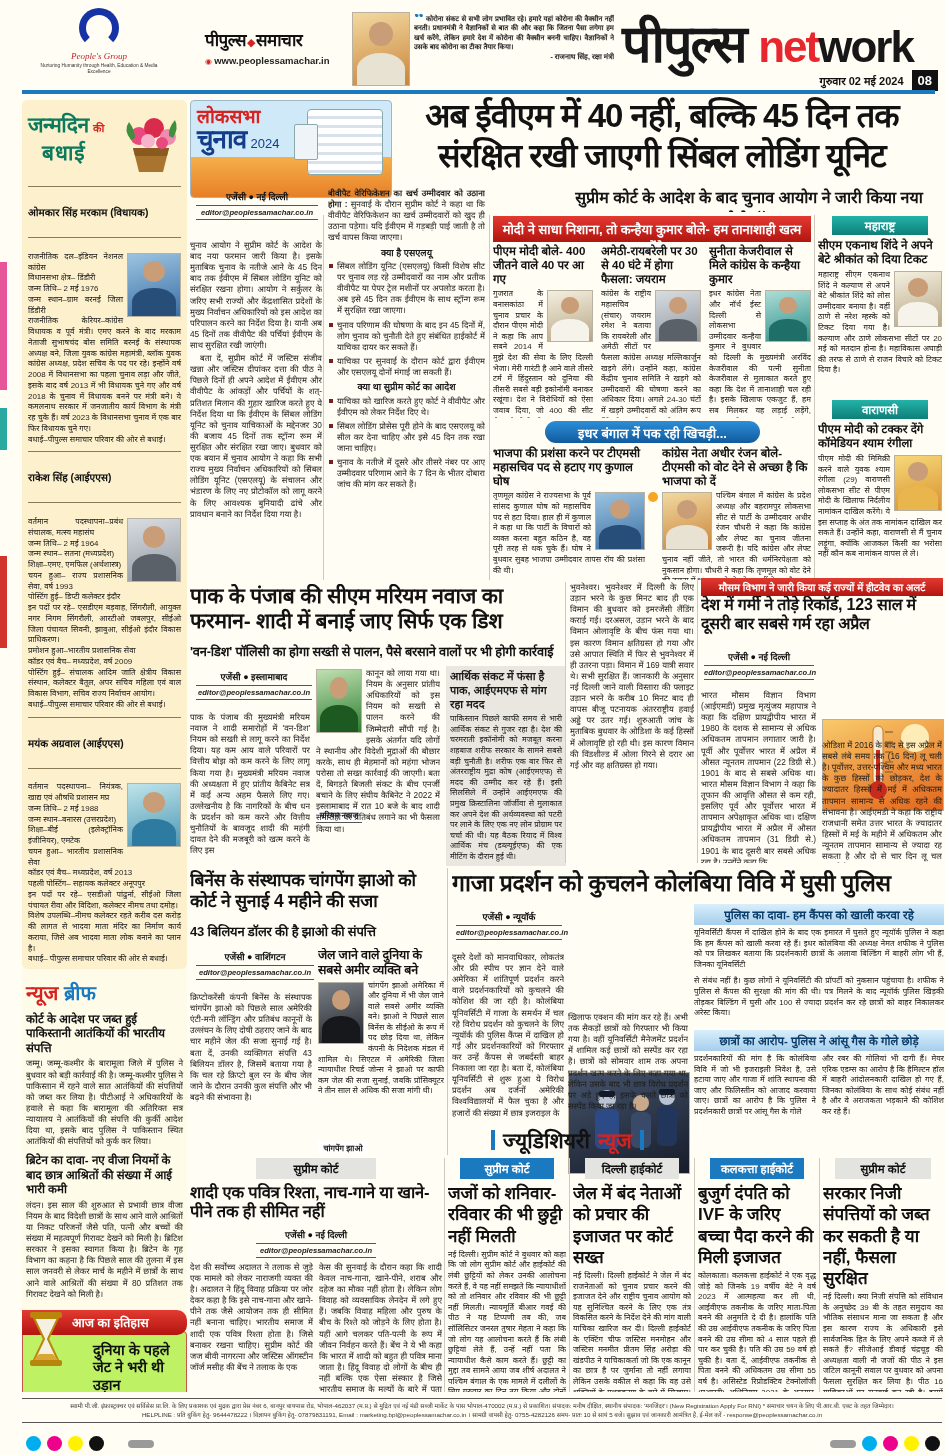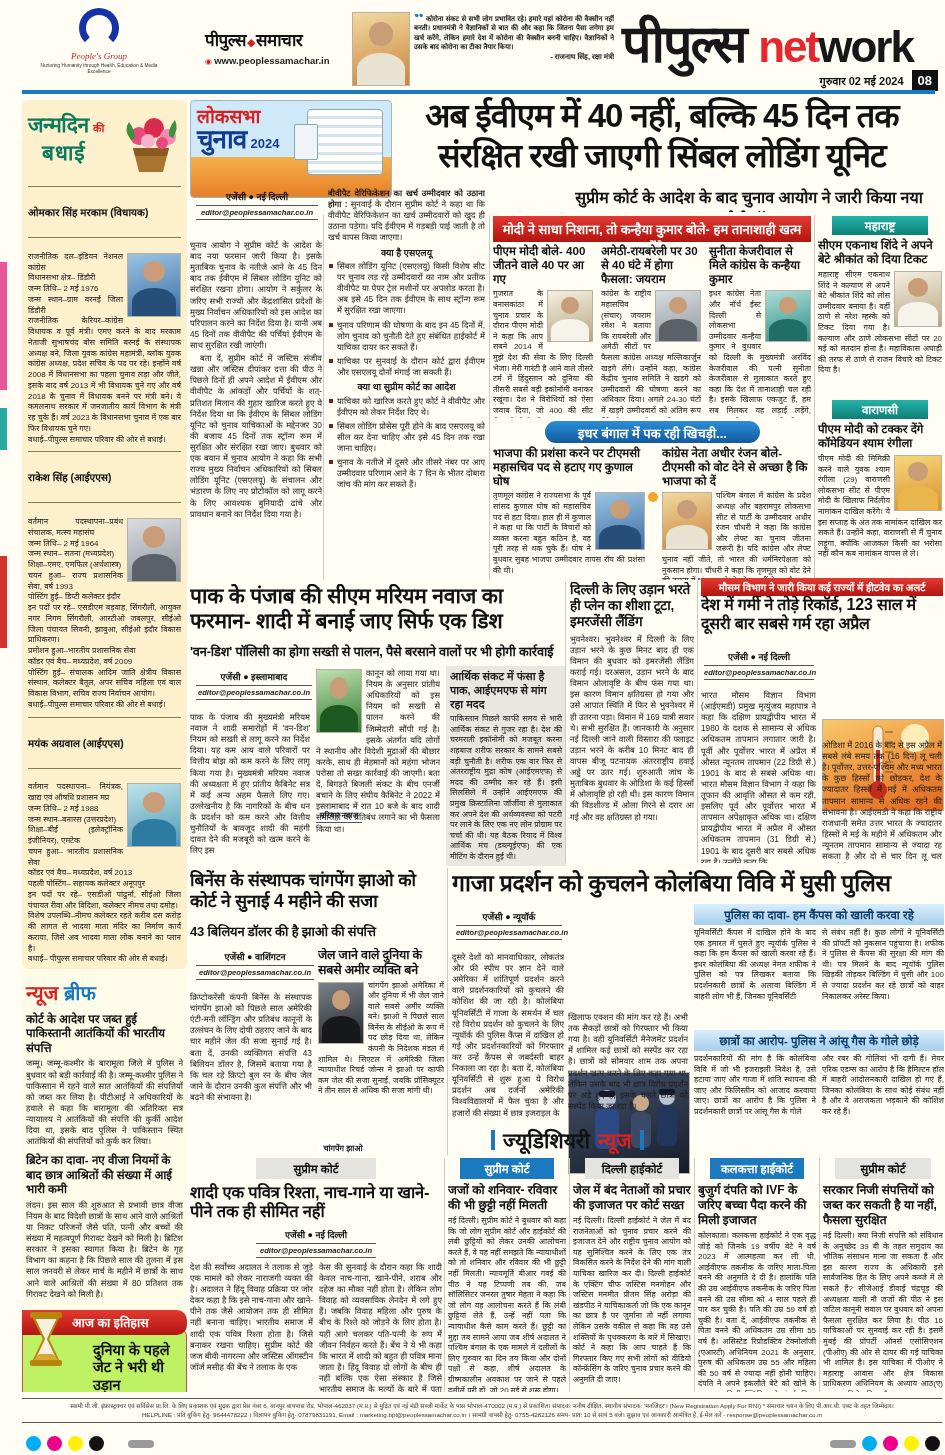--- a/index.html
+++ b/index.html
@@ -68,21 +68,21 @@
   .hist-hl{font-size:14.5px;font-weight:bold;line-height:1.2;color:#111;margin:2px 0 4px 46px;}
   .dropcap{float:left;font-size:22px;font-weight:bold;color:#d7231f;line-height:0.9;padding:2px 3px 0 0;}
   .hist-sub{font-size:11.5px;font-weight:bold;text-align:center;border-top:1px solid #999;border-bottom:1px solid #999;padding:3px 0;margin:5px 0;}
   .ev{font-size:8px;line-height:1.35;text-align:justify;margin-bottom:2px;}
   .ev b{font-size:9.5px;}
   .hglass{position:absolute;left:4px;top:2px;z-index:3;}
   
   .elogo{background:linear-gradient(180deg,#cfe9f8 58%,#f5b04a 58%,#e77f27);border:1px solid #9db7c6;border-radius:4px;}
   .elx1{font-size:19px;font-weight:bold;color:#d7231f;line-height:1;}
   .elx2{font-size:26px;font-weight:bold;color:#123d8c;line-height:1;letter-spacing:-1px;}
-  .elx3{font-size:13px;font-weight:bold;color:#123d8c;}
+  .elx3{font-size:13px;font-weight:normal;color:#123d8c;}
   .evm{position:absolute;right:8px;top:8px;width:74px;height:64px;background:#fff;border:1px solid #8aa;
        border-radius:4px;background-image:repeating-linear-gradient(180deg,#fff 0 6px,#d8e2ea 6px 9px);}
   .evm::after{content:"";position:absolute;left:-14px;top:14px;width:22px;height:34px;background:#eef4f8;border:1px solid #8aa;border-radius:2px;}
   .lead-hl{font-size:33px;text-align:center;letter-spacing:-1px;line-height:1.22;}
   .lead-sub{font-size:16px;font-weight:bold;text-align:center;color:#151515;}
   .runin{font-weight:bold;}
   .c2h{font-weight:bold;font-size:9.3px;text-align:center;margin:3px 0 2px 0;}
   .blt{position:relative;padding-left:9px;margin-bottom:3px;}
   .blt::before{content:"";position:absolute;left:1px;top:3px;width:4px;height:4px;background:#7a1f1f;}
   .red-banner{background:linear-gradient(180deg,#e23a31,#b31510);color:#fff;font-weight:bold;font-size:13px;text-align:center;padding:4px 0;}
@@ -95,21 +95,21 @@
   .lb-banner{background:linear-gradient(180deg,#d9eefb,#a6cfec);color:#0b3d6b;font-weight:bold;font-size:11.5px;text-align:center;padding:3px 16px;}
   .thermo{background:linear-gradient(160deg,#f9c96a,#e2661c);}
   .police{background:linear-gradient(160deg,#45536b,#161c29);}
   .jud-head{display:flex;align-items:center;gap:8px;}
   .jud-rule{width:4px;height:20px;background:#1b79c0;}
   .jud-t1{font-size:21px;font-weight:bold;color:#111;}
   .jud-t2{font-size:21px;font-weight:bold;color:#d7231f;}
   .badge{display:block;margin:0 auto 4px auto;width:80%;text-align:center;font-weight:bold;font-size:11.5px;padding:3px 0;}
   .badge-gray{background:#e3e3e0;color:#111;}
   .badge-blue{background:#1b79c0;color:#fff;}
-  .jhl{font-size:12px;font-weight:bold;line-height:1.25;color:#111;text-align:left;margin-bottom:3px;}
+  .jhl{font-size:17px;font-weight:bold;line-height:1.25;color:#111;text-align:left;margin-bottom:3px;}
   .twocol{display:flex;gap:6px;}
   .twocol>div{flex:1;}
   .footer{border-top:1px solid #555;border-bottom:1px solid #555;font-size:6.2px;color:#333;text-align:center;line-height:1.5;padding:2px 4px;}
   .marks{display:flex;gap:6px;align-items:center;}
   .dot{width:15px;height:15px;border-radius:50%;}
   .dash{width:26px;height:8px;border-radius:4px;background:#9a9a9a;}
   .edge{position:absolute;left:0;width:7px;}
 </style>
 </head>
 <body>
@@ -388,21 +388,20 @@
     <span class="cap" style="display:block;width:46px;float:left;clear:left;margin-top:-14px;">मरियम नवाज</span>
   </div>
   <div class="abs graybox clip" style="left:446px;top:666px;width:112px;height:192px;">
     <div class="gb-h">आर्थिक संकट में फंसा है पाक, आईएमएफ से मांग रहा मदद</div>
     <div class="bt-sm">पाकिस्तान पिछले काफी समय से भारी आर्थिक संकट से गुजर रहा है। देश की चरमराती इकॉनोमी को मजबूत करना शहबाज शरीफ सरकार के सामने सबसे बड़ी चुनौती है। शरीफ एक बार फिर से अंतरराष्ट्रीय मुद्रा कोष (आईएमएफ) से मदद की उम्मीद कर रहे हैं। इसी सिलसिले में उन्होंने आईएमएफ की प्रमुख क्रिस्टालिना जॉर्जीवा से मुलाकात कर अपने देश की अर्थव्यवस्था को पटरी पर लाने के लिए एक नए लोन प्रोग्राम पर चर्चा की थी। यह बैठक रियाद में विश्व आर्थिक मंच (डब्ल्यूईएफ) की एक मीटिंग के दौरान हुई थी।</div>
   </div>
 
   <div class="vline" style="left:565px;top:582px;height:281px;"></div>
 
   <div class="abs clip" style="left:570px;top:582px;width:124px;height:281px;">
-    <div class="hz" style="font-size:13.5px;margin-bottom:4px;">दिल्ली के लिए उड़ान भरते ही प्लेन का शीशा टूटा, इमरजेंसी लैंडिंग</div>
     <div class="bt">भुवनेश्वर। भुवनेश्वर में दिल्ली के लिए उड़ान भरने के कुछ मिनट बाद ही एक विमान की बुधवार को इमरजेंसी लैंडिंग कराई गई। दरअसल, उड़ान भरने के बाद विमान ओलावृष्टि के बीच फंस गया था। इस कारण विमान क्षतिग्रस्त हो गया और उसे आपात स्थिति में फिर से भुवनेश्वर में ही उतरना पड़ा। विमान में 169 यात्री सवार थे। सभी सुरक्षित हैं। जानकारी के अनुसार नई दिल्ली जाने वाली विस्तारा की फ्लाइट उड़ान भरने के करीब 10 मिनट बाद ही वापस बीजू पटनायक अंतरराष्ट्रीय हवाई अड्डे पर उतर गई। शुरुआती जांच के मुताबिक बुधवार के ओडिशा के कई हिस्सों में ओलावृष्टि हो रही थी। इस कारण विमान की विंडशील्ड में ओला गिरने से दरार आ गई और वह क्षतिग्रस्त हो गया।</div>
   </div>
 
   <div class="vline" style="left:697px;top:578px;height:285px;"></div>
 
   <div class="abs redstrip" style="left:701px;top:578px;width:242px;">मौसम विभाग ने जारी किया कई राज्यों में हीटवेव का अलर्ट</div>
   <div class="abs hz clip" style="left:701px;top:596px;width:242px;height:46px;font-size:16px;">देश में गर्मी ने तोड़े रिकॉर्ड, 123 साल में दूसरी बार सबसे गर्म रहा अप्रैल</div>
   <div class="abs" style="left:704px;top:648px;width:110px;">
     <div class="byline">एजेंसी ● नई दिल्ली</div>
     <div class="email">editor@peoplessamachar.co.in</div>
@@ -462,21 +461,21 @@
         <rect x="88" y="33" width="20" height="40" rx="6" fill="#22365c"></rect>
       <rect x="30" y="18" width="16" height="6" rx="2" fill="#10182a"></rect>
         <rect x="90" y="16" width="16" height="6" rx="2" fill="#10182a"></rect>
     </svg>
   </div>
   <div class="abs bt clip" style="left:452px;top:952px;width:112px;height:203px;">दूसरे देशों को मानवाधिकार, लोकतंत्र और फ्री स्पीच पर ज्ञान देने वाले अमेरिका में शांतिपूर्ण प्रदर्शन करने वाले प्रदर्शनकारियों को कुचलने की कोशिश की जा रही है। कोलंबिया यूनिवर्सिटी में गाजा के समर्थन में चल रहे विरोध प्रदर्शन को कुचलने के लिए न्यूयॉर्क की पुलिस कैंप्स में दाखिल हो गई और प्रदर्शनकारियों को गिरफ्तार कर उन्हें कैंपस से जबर्दस्ती बाहर निकाला जा रहा है। बता दें, कोलंबिया यूनिवर्सिटी से शुरू हुआ ये विरोध प्रदर्शन अब दर्जनों अमेरिकी विश्वविद्यालयों में फैल चुका है और हजारों की संख्या में छात्र इजराइल के</div>
   <div class="abs bt clip" style="left:568px;top:1012px;width:120px;height:143px;">खिलाफ एक्शन की मांग कर रहे हैं। अभी तक सैकड़ों छात्रों को गिरफ्तार भी किया गया है। वहीं यूनिवर्सिटी मैनेजमेंट प्रदर्शन में शामिल कई छात्रों को सस्पेंड कर रहा है। छात्रों को सोमवार शाम तक अपना प्रदर्शन खत्म करने के लिए कहा गया था, लेकिन उसके बाद भी छात्र विरोध प्रदर्शन पर अड़े हुए हैं, इसके चलते छात्रों को सस्पेंड किया जा रहा है।</div>
 
   <div class="abs clip" style="left:694px;top:904px;width:250px;height:120px;">
     <div class="lb-banner">पुलिस का दावा- हम कैंपस को खाली करवा रहे</div>
-    <div class="twocol" style="margin-top:3px;">
+    <div class="twocol" style="margin-top:3px;flex-direction:column;">
       <div class="bt-sm">यूनिवर्सिटी कैंपस में दाखिल होने के बाद एक इमारत में घुसते हुए न्यूयॉर्क पुलिस ने कहा कि हम कैंपस को खाली करवा रहे हैं। इधर कोलंबिया की अध्यक्ष नेमत शफीक ने पुलिस को पत्र लिखकर बताया कि प्रदर्शनकारी छात्रों के अलावा बिल्डिंग में बाहरी लोग भी हैं, जिनका यूनिवर्सिटी</div>
       <div class="bt-sm">से संबंध नहीं है। कुछ लोगों ने यूनिवर्सिटी की प्रॉपर्टी को नुकसान पहुंचाया है। शफीक ने पुलिस से कैंपस की सुरक्षा की मांग की थी। पत्र मिलने के बाद न्यूयॉर्क पुलिस खिड़की तोड़कर बिल्डिंग में घुसी और 100 से ज्यादा प्रदर्शन कर रहे छात्रों को बाहर निकालकर अरेस्ट किया।</div>
     </div>
   </div>
   <div class="abs clip" style="left:694px;top:1030px;width:250px;height:125px;">
     <div class="lb-banner">छात्रों का आरोप- पुलिस ने आंसू गैस के गोले छोड़े</div>
     <div class="twocol" style="margin-top:3px;">
       <div class="bt-sm">प्रदर्शनकारियों की मांग है कि कोलंबिया विवि में जो भी इजराइली निवेश है, उसे हटाया जाए और गाजा में शांति स्थापना की जाए और फिलिस्तीन को आजाद करवाया जाए। छात्रों का आरोप है कि पुलिस ने प्रदर्शनकारी छात्रों पर आंसू गैस के गोले</div>
       <div class="bt-sm">और रबर की गोलियां भी दागी हैं। मेयर एरिक एडम्स का आरोप है कि हैमिल्टन हॉल में बाहरी आंदोलनकारी दाखिल हो गए हैं, जिनका कोलंबिया के साथ कोई संबंध नहीं है और वे अराजकता भड़काने की कोशिश कर रहे हैं।</div>
     </div>

